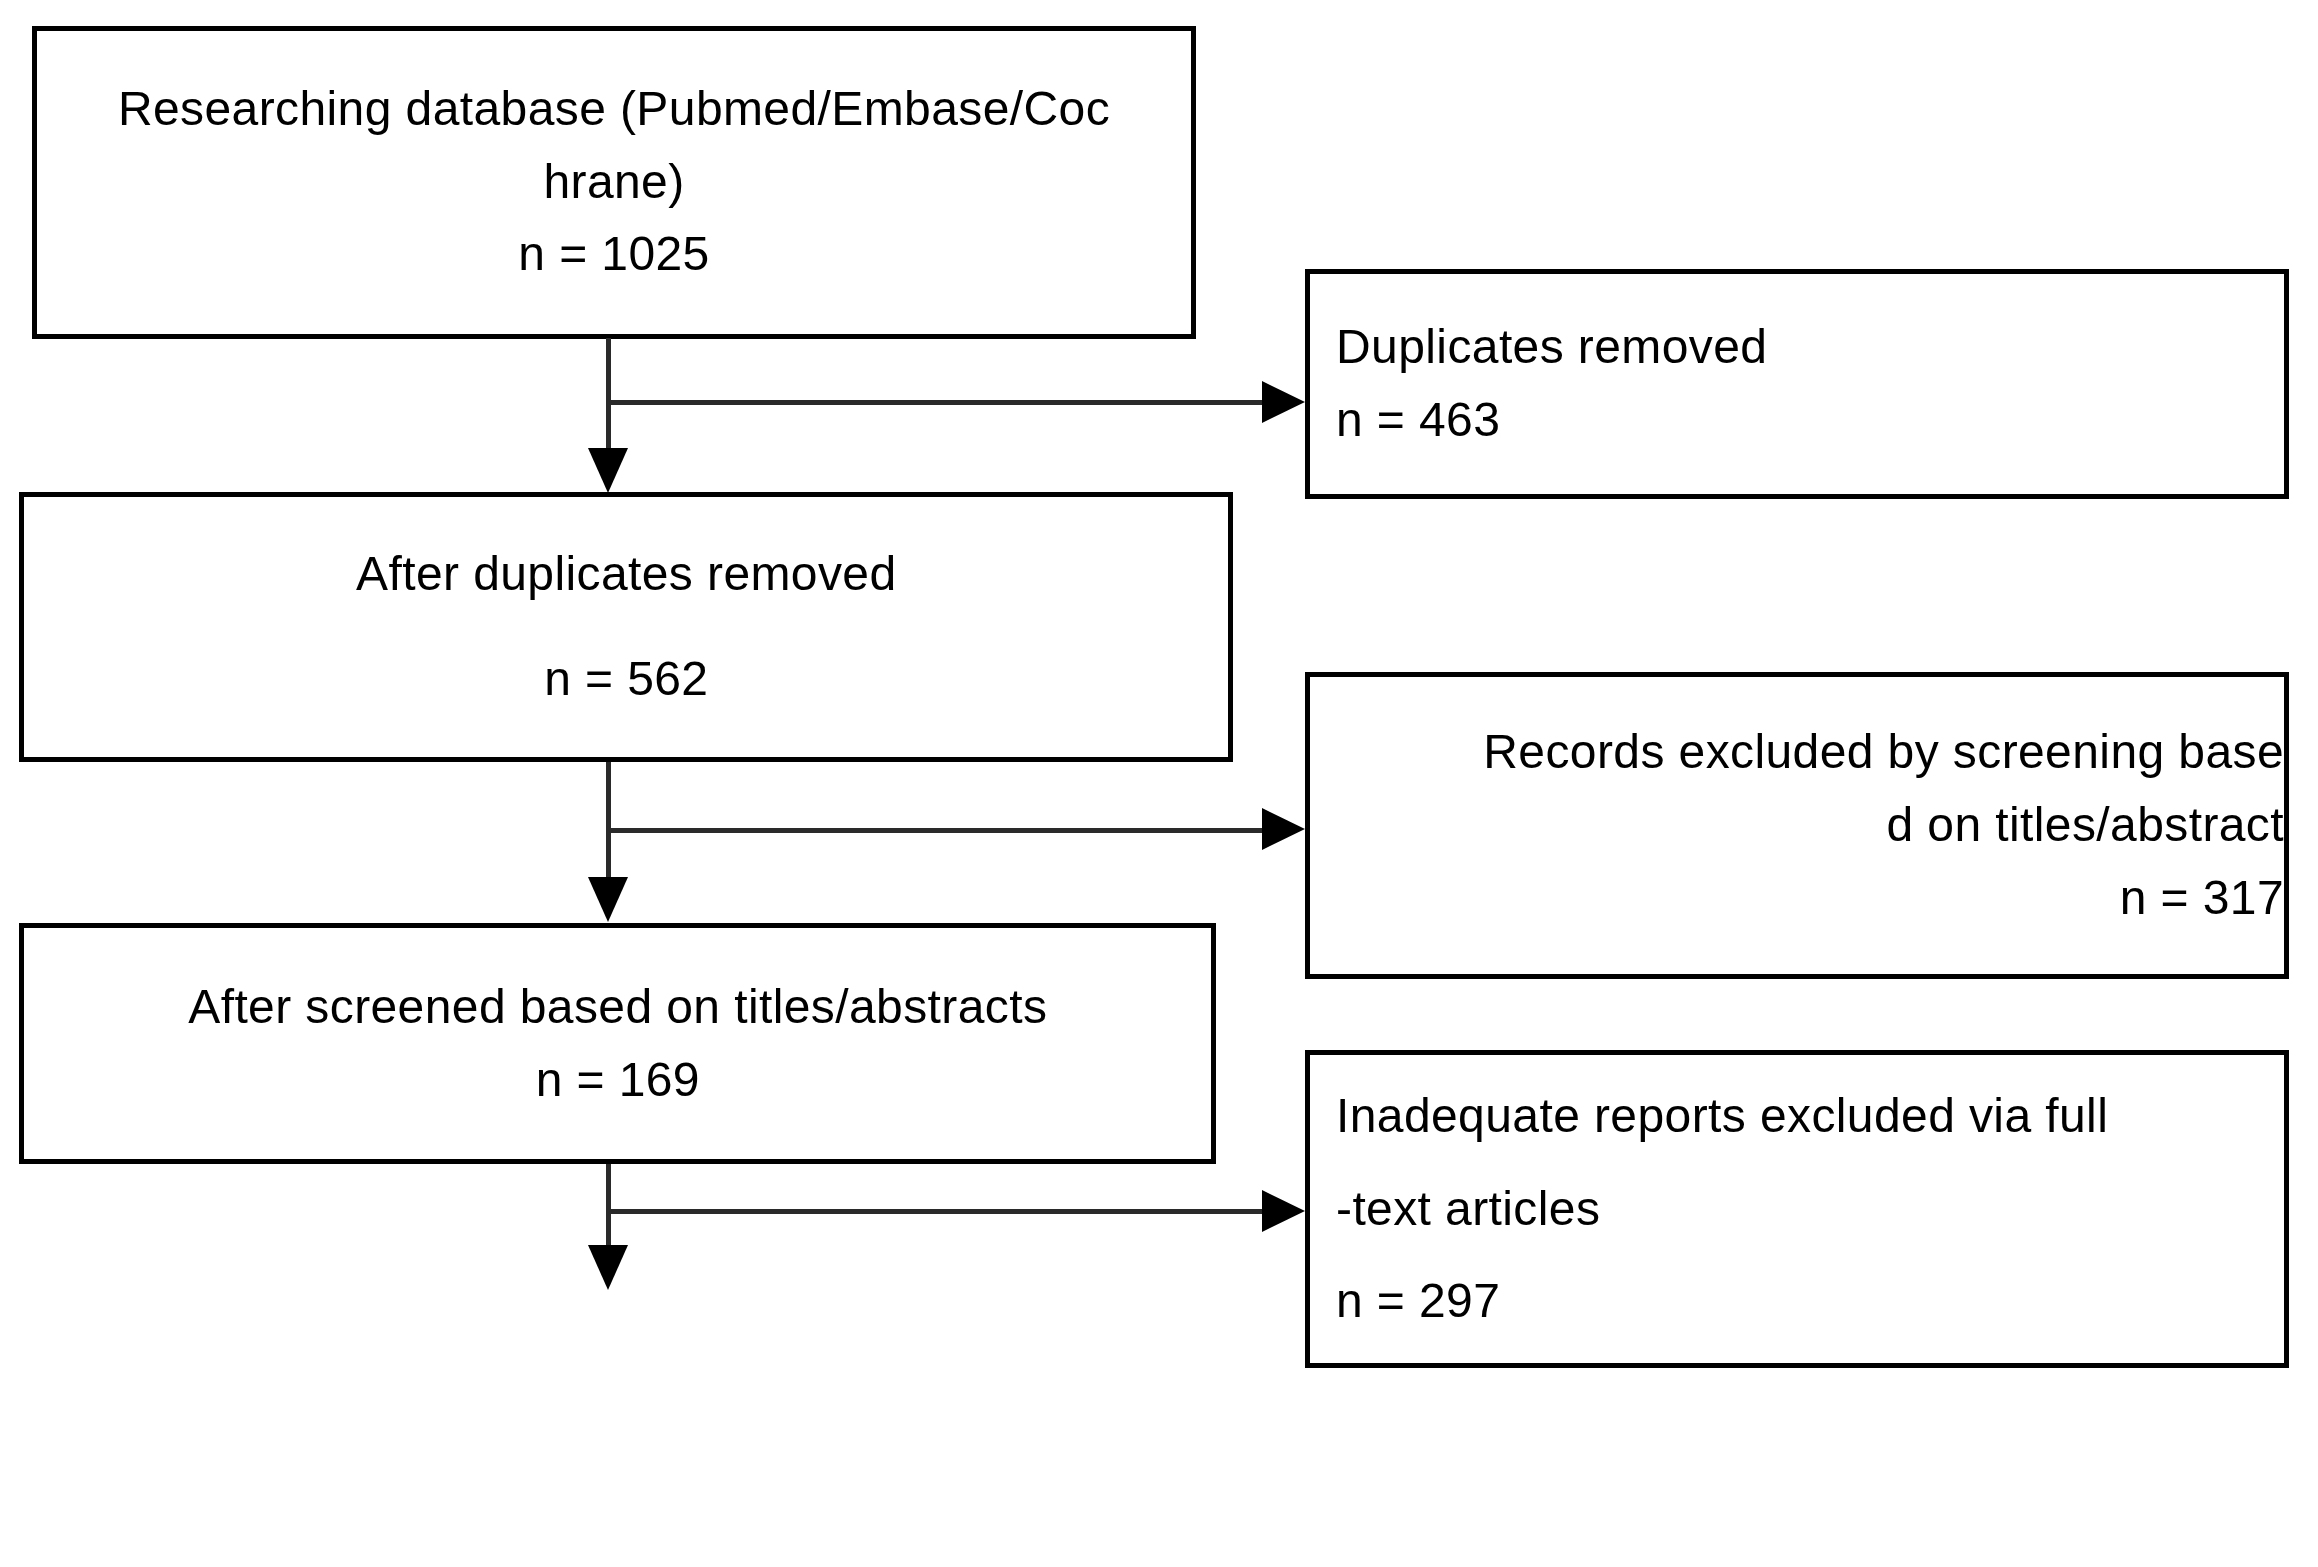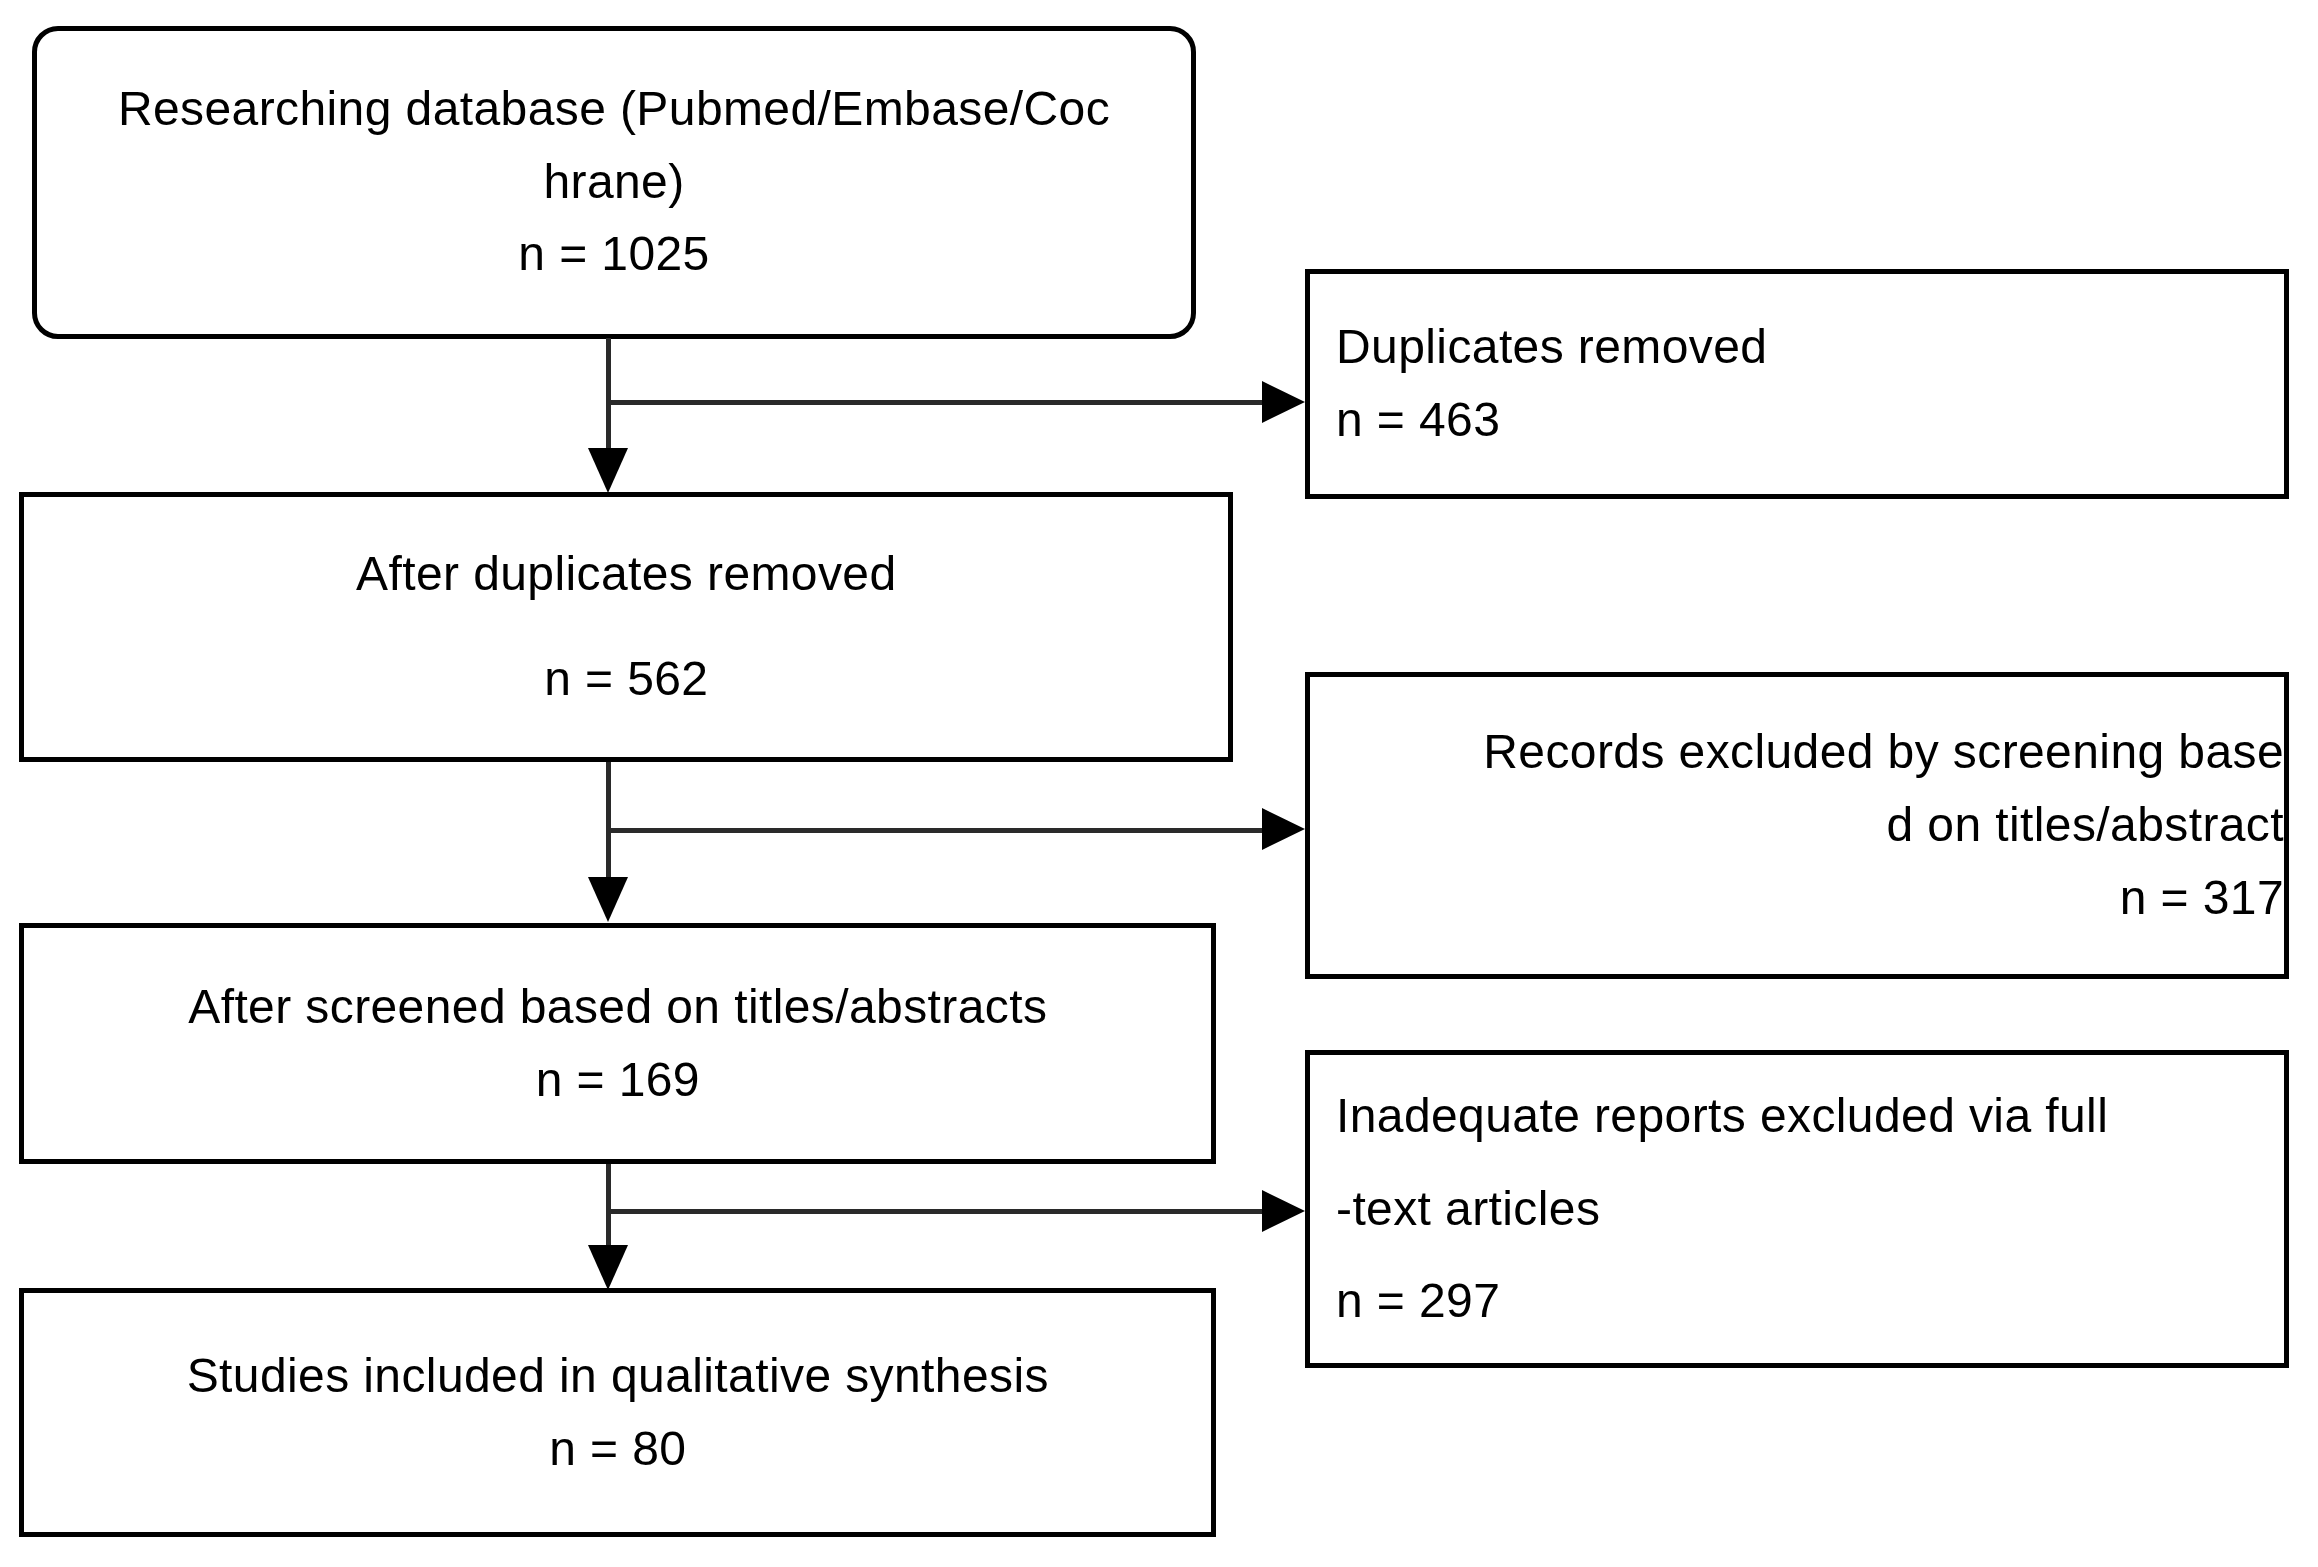--- a/index.html
+++ b/index.html
@@ -68,40 +68,36 @@
     border-top: 21.6px solid transparent;
     border-bottom: 21.6px solid transparent;
     border-left: 43px solid #000000;
   }
 </style>
 </head>
 <body>
 
 <div id="canvas">
 
-  <div class="flow-box centered" style="left:32px; top:25.5px; width:1164px; height:313px;border-radius:26px;">
+  <div class="flow-box centered" style="left:32px; top:25.5px; width:1164px; height:313px;">
     <span class="line">Researching database (Pubmed/Embase/Coc</span>
     <span class="line">hrane)</span>
     <span class="line">n = 1025</span>
   </div>
 
   <div class="flow-box centered" style="left:19.3px; top:492px; width:1214px; height:270px;gap:32px;">
     <span class="line">After duplicates removed</span>
     <span class="line">n = 562</span>
   </div>
 
   <div class="flow-box centered" style="left:19.3px; top:923px; width:1197px; height:241px;">
     <span class="line">After screened based on titles/abstracts</span>
     <span class="line">n = 169</span>
   </div>
 
-  <div class="flow-box centered" style="left:19.3px; top:1288px; width:1197px; height:249px;">
-    <span class="line">Studies included in qualitative synthesis</span>
-    <span class="line">n = 80</span>
-  </div>
 
   <div class="flow-box leftaligned" style="left:1305px; top:269px; width:984px; height:230px;">
     <span class="line">Duplicates removed</span>
     <span class="line">n = 463</span>
   </div>
 
   <div class="flow-box leftaligned" style="left:1305px; top:672px; width:984px; height:307px;align-items:flex-end;">
     <span class="line">Records excluded by screening base</span>
     <span class="line">d on titles/abstract</span>
     <span class="line">n = 317</span>

